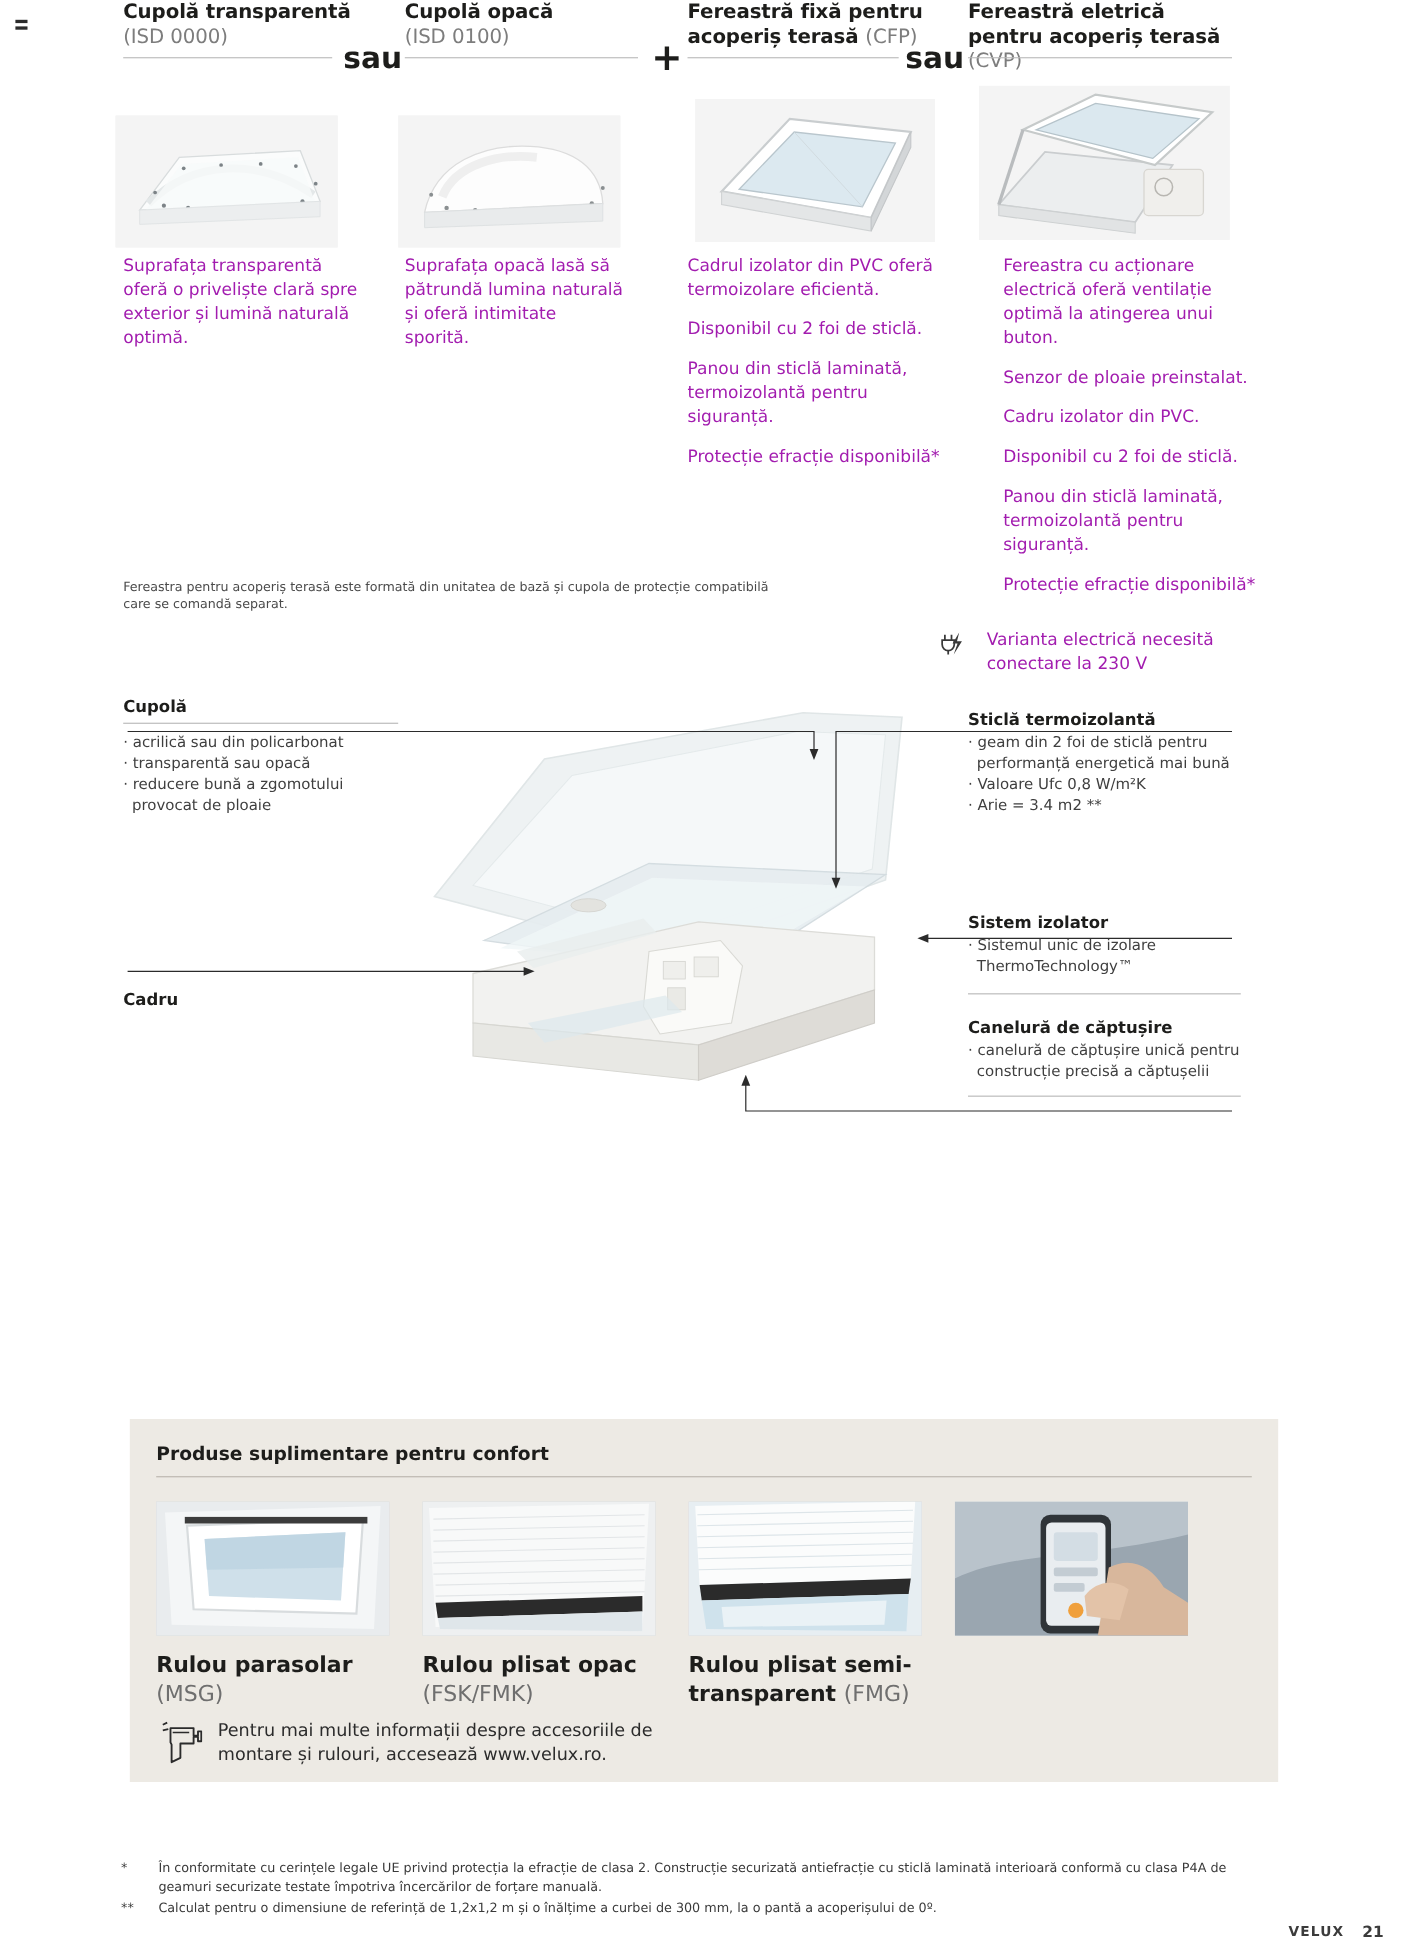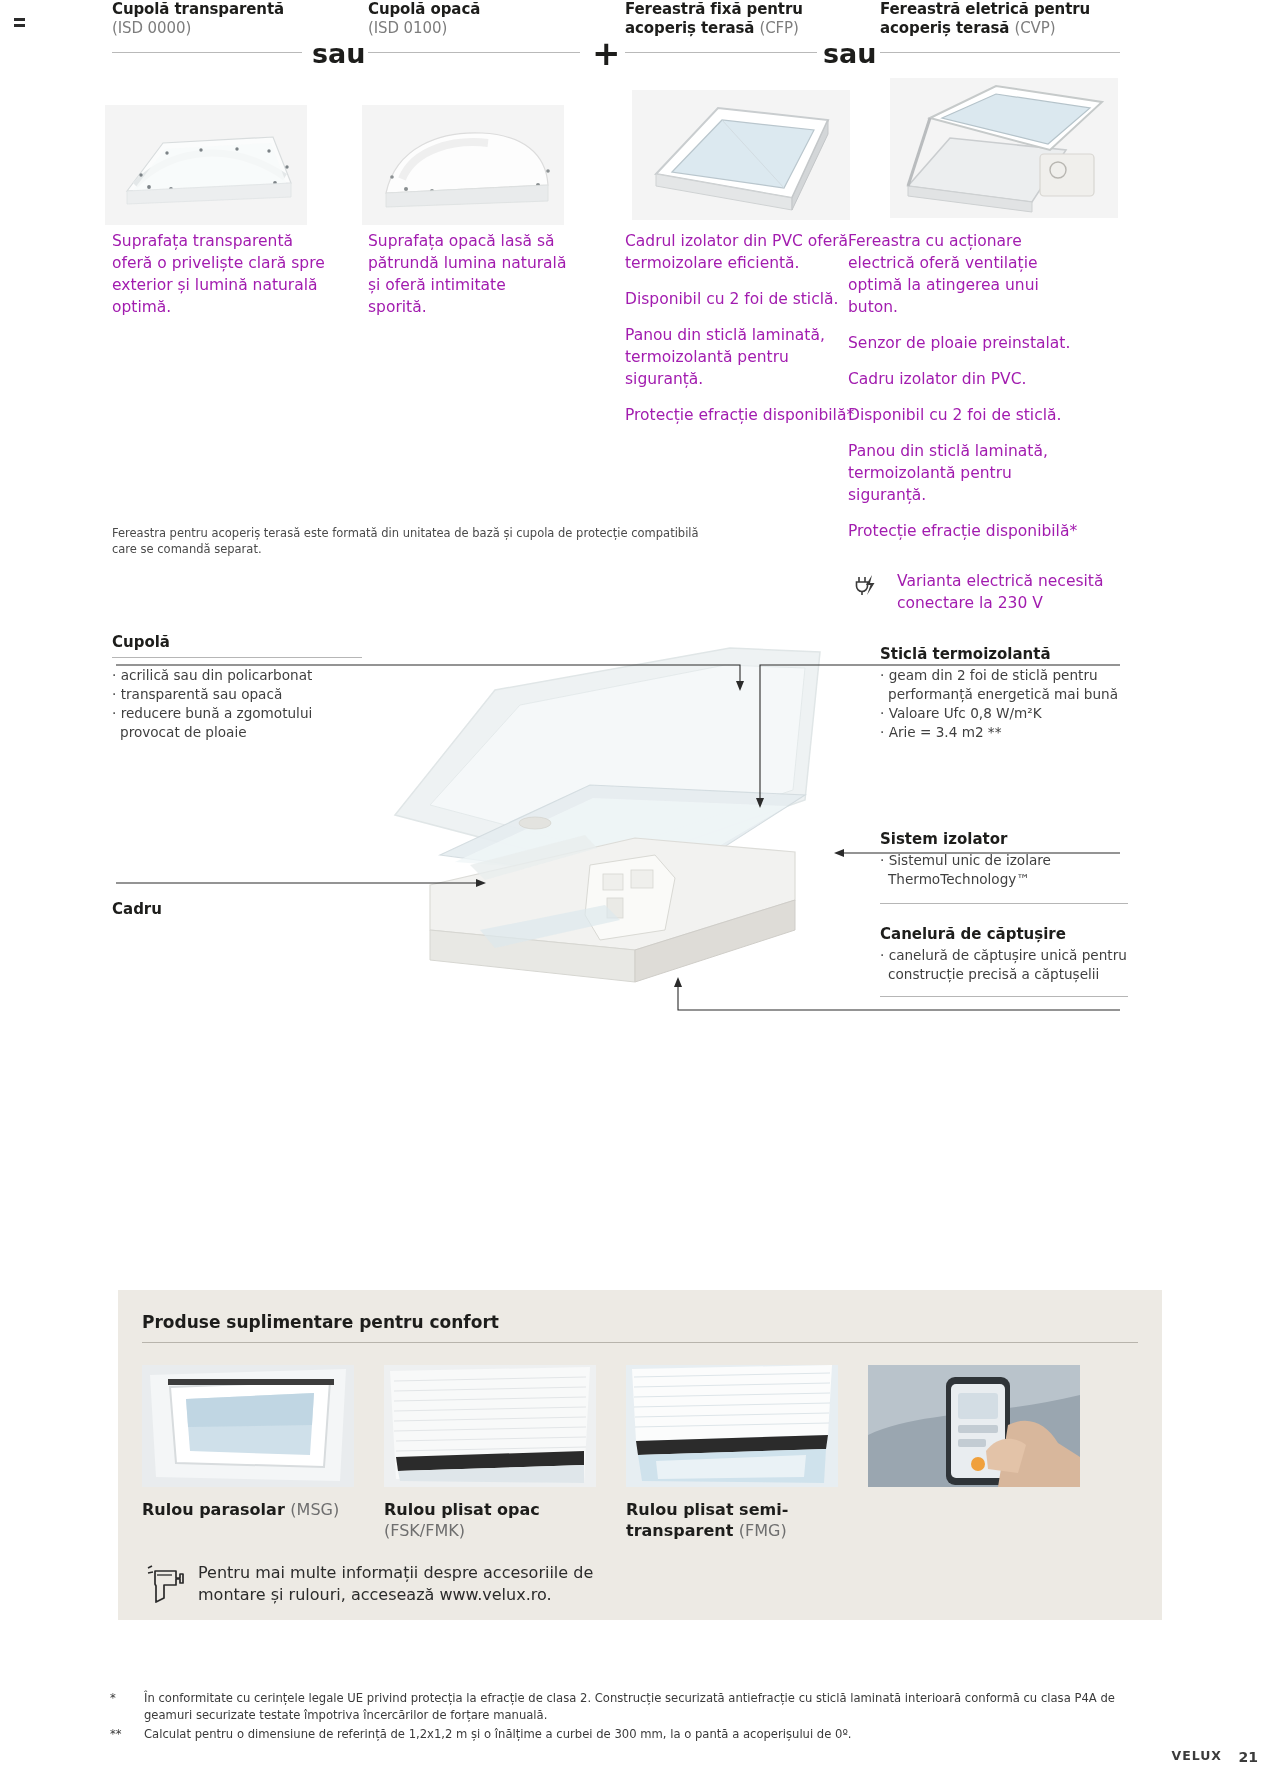--- a/index.html
+++ b/index.html
@@ -10,21 +10,21 @@
     font-family:"DejaVu Sans", sans-serif;
     color:#2b2b2b;
     position:relative;
     overflow:hidden;
   }
   .page { position:relative; width:1280px; height:1781px; }
 
   
   .top-strip { position:absolute; left:0; top:0; width:1280px; height:620px; }
   .col { position:absolute; top:0; }
-  .col-head { font-size:15px; font-weight:700; line-height:1.25; letter-spacing:-0.1px; color:#1d1d1b; }
+  .col-head { font-size:18px; font-weight:700; line-height:1.25; letter-spacing:-0.1px; color:#1d1d1b; }
   .col-head .code { font-weight:400; color:#7d7d7d; }
   .rule { position:absolute; height:1px; background:#b9b9b9; }
   .joiner { position:absolute; font-size:27px; font-weight:800; color:#1d1d1b; line-height:1; }
   .plus { position:absolute; font-size:34px; font-weight:800; color:#1d1d1b; line-height:1; }
 
   .thumb { position:absolute; background:#f3f3f3; }
   .body-txt { font-size:15.5px; line-height:1.42; color:#a21caf; font-weight:400; }
   .body-txt p { margin:0 0 14px 0; }
 
   .note-small { position:absolute; font-size:11.5px; line-height:1.42; color:#4a4a4a; width:600px; }
@@ -34,21 +34,21 @@
   .lbl-title { font-size:15px; font-weight:700; color:#1d1d1b; }
   .lbl-rule { height:1px; background:#b6b6b6; }
   .lbl-body { font-size:13.6px; line-height:1.4; color:#3f3f3f; }
   .lbl-body .b { display:block; text-indent:-8px; padding-left:8px; }
 
   
   .panel { position:absolute; left:118px; top:1290px; width:1044px; height:330px; background:#edeae4; }
   .panel-h { position:absolute; left:24px; top:22px; font-size:17px; font-weight:700; color:#1d1d1b; }
   .panel-rule { position:absolute; left:24px; top:52px; width:996px; height:1px; background:#b8b4ac; }
   .pimg { position:absolute; top:75px; height:122px; background:#d9dde0; overflow:hidden; }
-  .plabel { position:absolute; font-size:16px; font-weight:700; line-height:1.3; color:#1d1d1b; }
+  .plabel { position:absolute; font-size:20px; font-weight:700; line-height:1.3; color:#1d1d1b; }
   .plabel .code { font-weight:400; color:#6f6f6f; }
   .infoline { position:absolute; font-size:16px; line-height:1.35; color:#2b2b2b; }
 
   
   .foot { position:absolute; left:110px; top:1690px; width:1060px; font-size:11.6px; line-height:1.45; color:#3a3a3a; }
   .foot-row { display:flex; gap:0; }
   .foot-mark { width:34px; flex:none; }
   .brand { position:absolute; right:58px; bottom:18px; font-size:12.5px; font-weight:700; letter-spacing:1px; color:#3b3b3b; }
   .pageno { position:absolute; right:22px; bottom:16px; font-size:14px; font-weight:700; color:#3b3b3b; }
   .crop-mark { position:absolute; left:14px; top:18px; width:11px; height:3px; background:#2b2b2b; }
@@ -175,21 +175,21 @@
       <p>Suprafața opacă lasă să pătrundă lumina naturală și oferă intimitate sporită.</p>
     </div>
 
     <div class="body-txt" style="position:absolute; left:625px; top:230px; width:242px;">
       <p>Cadrul izolator din PVC oferă termoizolare eficientă.</p>
       <p>Disponibil cu 2 foi de sticlă.</p>
       <p>Panou din sticlă laminată, termoizolantă pentru siguranță.</p>
       <p>Protecție efracție disponibilă*</p>
     </div>
 
-    <div class="body-txt" style="position:absolute; left:848px; top:230px; width:240px;">
+    <div class="body-txt" style="position:absolute; left:912px; top:230px; width:240px;">
       <p>Fereastra cu acționare electrică oferă ventilație optimă la atingerea unui buton.</p>
       <p>Senzor de ploaie preinstalat.</p>
       <p>Cadru izolator din PVC.</p>
       <p>Disponibil cu 2 foi de sticlă.</p>
       <p>Panou din sticlă laminată, termoizolantă pentru siguranță.</p>
       <p>Protecție efracție disponibilă*</p>
     </div>
 
     <div style="position:absolute; left:855px; top:570px; width:268px; display:flex; gap:20px;">
       <svg width="22" height="24" viewBox="0 0 22 24" style="flex:none; margin-top:3px;">

